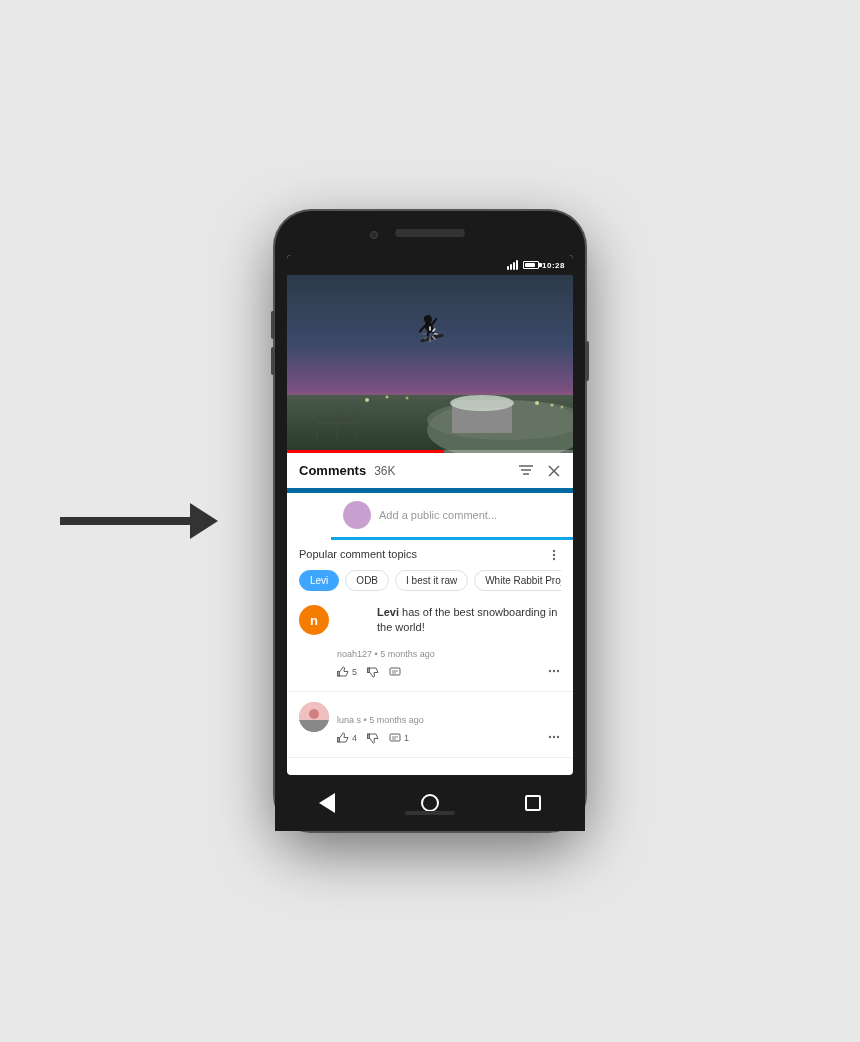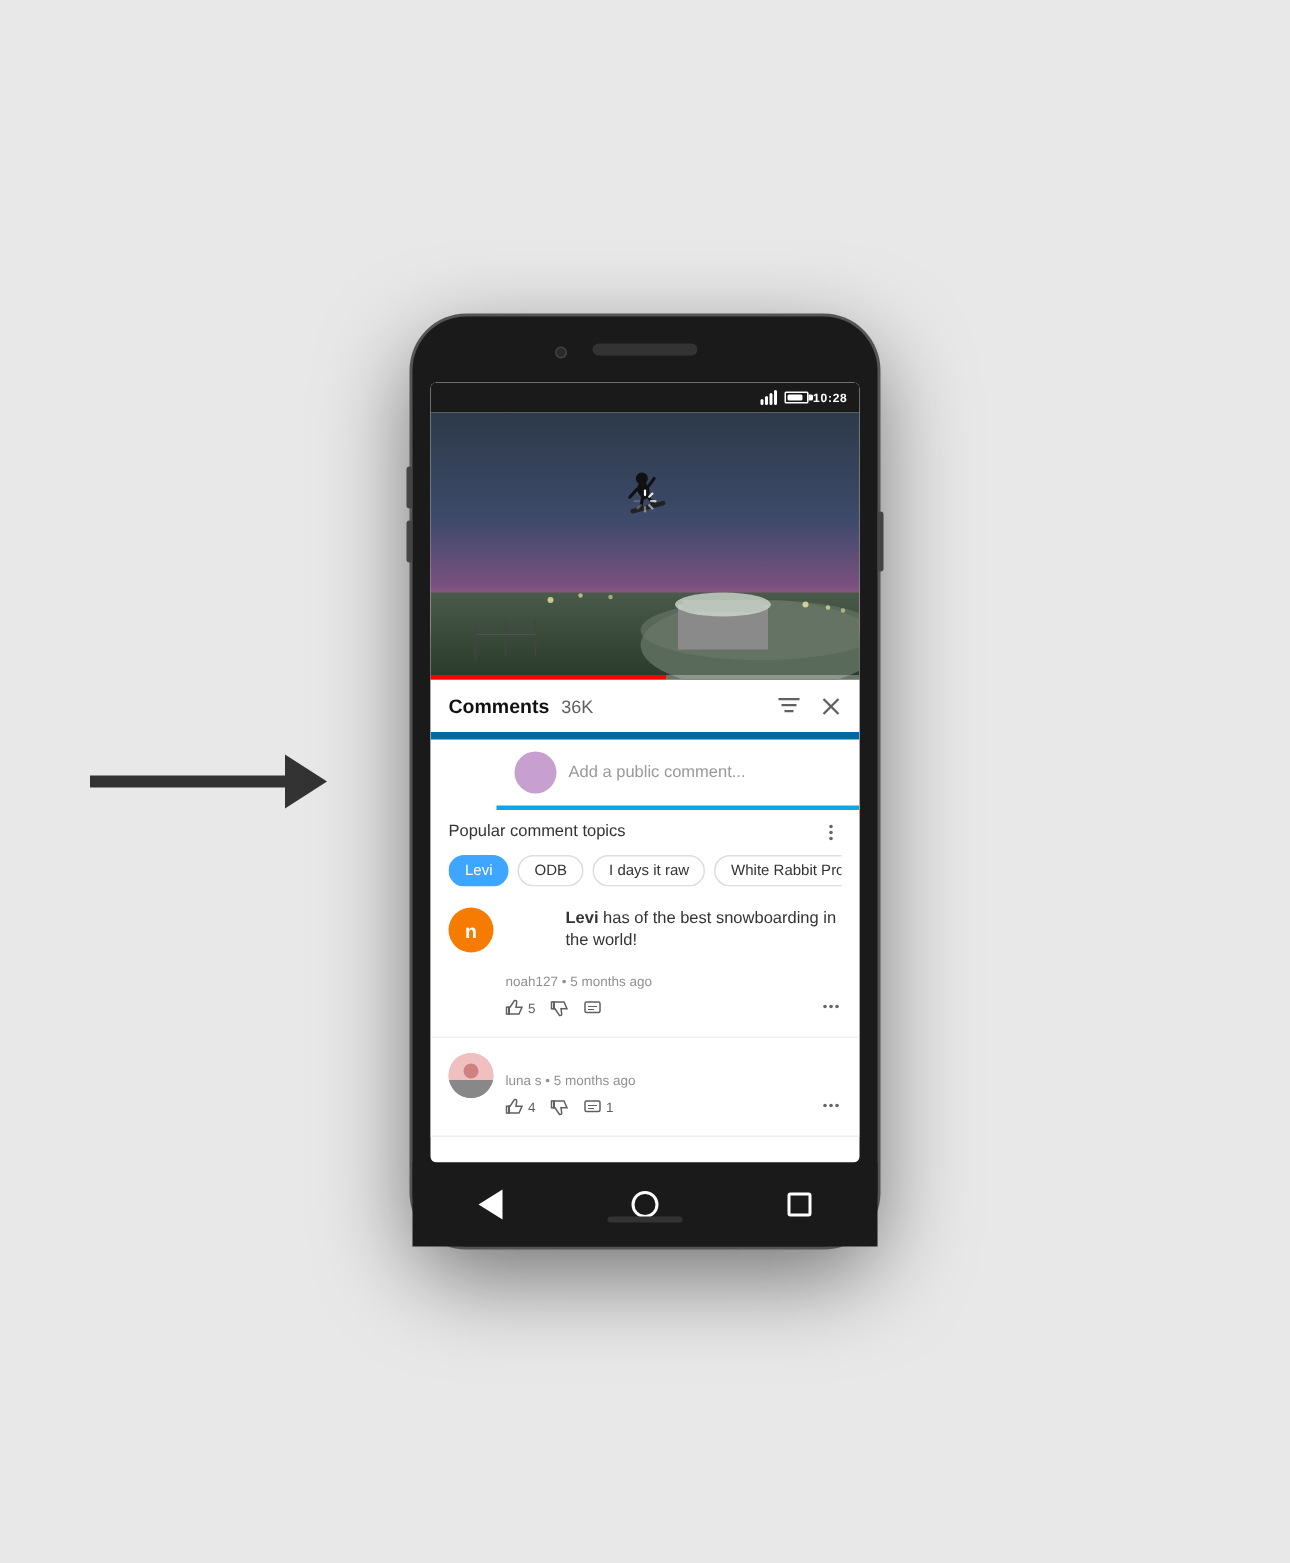--- a/index.html
+++ b/index.html
@@ -628,21 +628,21 @@
             <span class="popular-topics-title">Popular comment topics</span>
             <svg width="14" height="14" viewBox="0 0 14 14" style="cursor:pointer">
               <circle cx="7" cy="3" r="1.2" fill="#666"></circle>
               <circle cx="7" cy="7" r="1.2" fill="#666"></circle>
               <circle cx="7" cy="11" r="1.2" fill="#666"></circle>
             </svg>
           </div>
           <div class="topics-chips">
             <div class="chip active">Levi</div>
             <div class="chip">ODB</div>
-            <div class="chip">I days it raw</div>
+            <div class="chip">I best it raw</div>
             <div class="chip">White Rabbit Project</div>
 
           </div>
         </div>
 
         <div class="comment-item">
           <div class="comment-top">
             <div class="comment-avatar orange">n</div>
             <div class="comment-body">
               <div class="comment-text">

